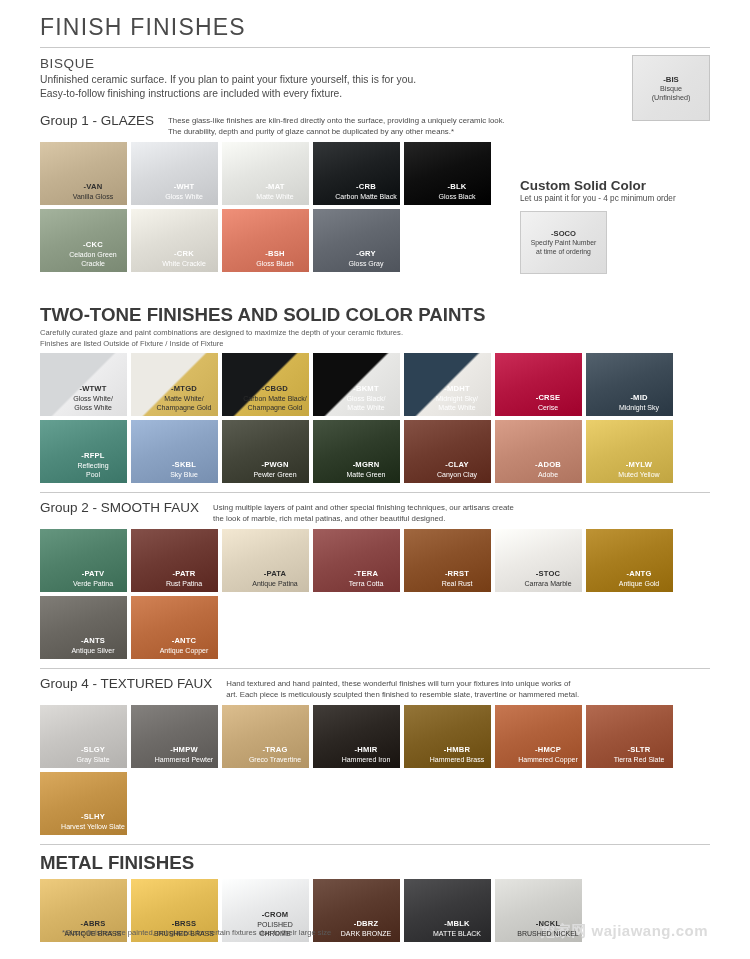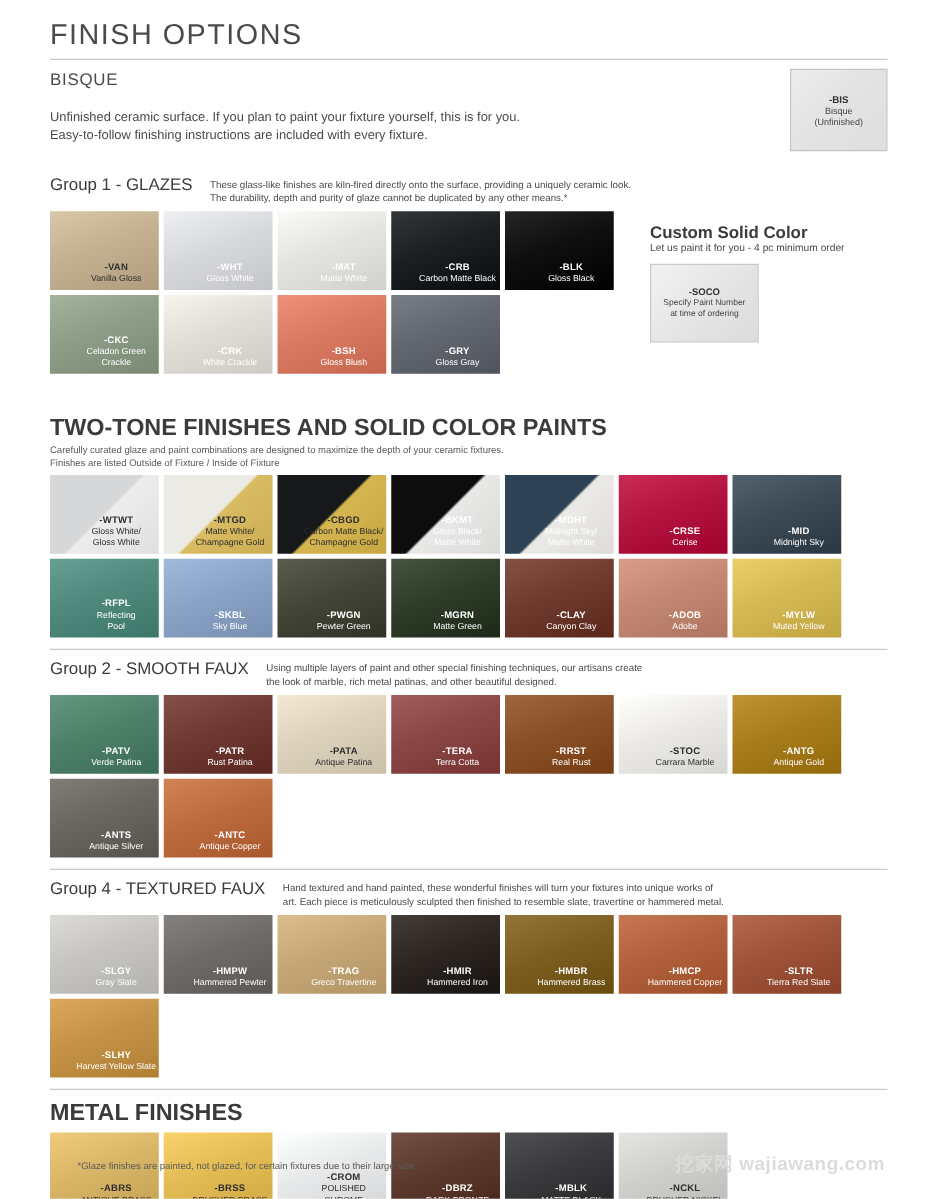--- a/index.html
+++ b/index.html
@@ -79,38 +79,38 @@
   }
   .footnote { position: absolute; left: 62px; bottom: 22px; font-size: 7.6px; color: #5a5a5a; }
 
   .sec-sep { border-bottom: 1px solid #c9c9c9; margin: 9px 0 7px 0; }
 </style>
 </head>
 <body>
 
 <div class="page">
 
-  <h1 class="page-title">FINISH OPTIONS</h1>
+  <h1 class="page-title">FINISH FINISHES</h1>
   <div class="rule"></div>
 
   <div>
     <h2 class="sec-title">BISQUE</h2>
-    <div class="body-text" style="margin-top:17px;">
+    <div class="body-text" style="margin-top:2px;">
       <div>Unfinished ceramic surface. If you plan to paint your fixture yourself, this is for you.</div>
       <div>Easy-to-follow finishing instructions are included with every fixture.</div>
     </div>
   </div>
 
   <div class="bisque-box">
     <span class="code">-BIS</span>
     <span class="nm">Bisque</span>
     <span class="nm">(Unfinished)</span>
   </div>
 
-  <div style="margin-top:24px;">
+  <div style="margin-top:12px;">
     <div class="grouphead">
       <div class="gname">Group 1 - GLAZES</div>
       <div class="gdesc">
         <div>These glass-like finishes are kiln-fired directly onto the surface, providing a uniquely ceramic look.</div>
         <div>The durability, depth and purity of glaze cannot be duplicated by any other means.*</div>
       </div>
     </div>
     <div class="grid" id="grid-group1" style="width:455px;">
         <div class="sw" style="background: linear-gradient(160deg, rgb(217, 199, 167) 0%, rgb(195, 177, 145) 45%, rgb(175, 157, 125) 100%);">
           <span class="code dk">-VAN</span>

